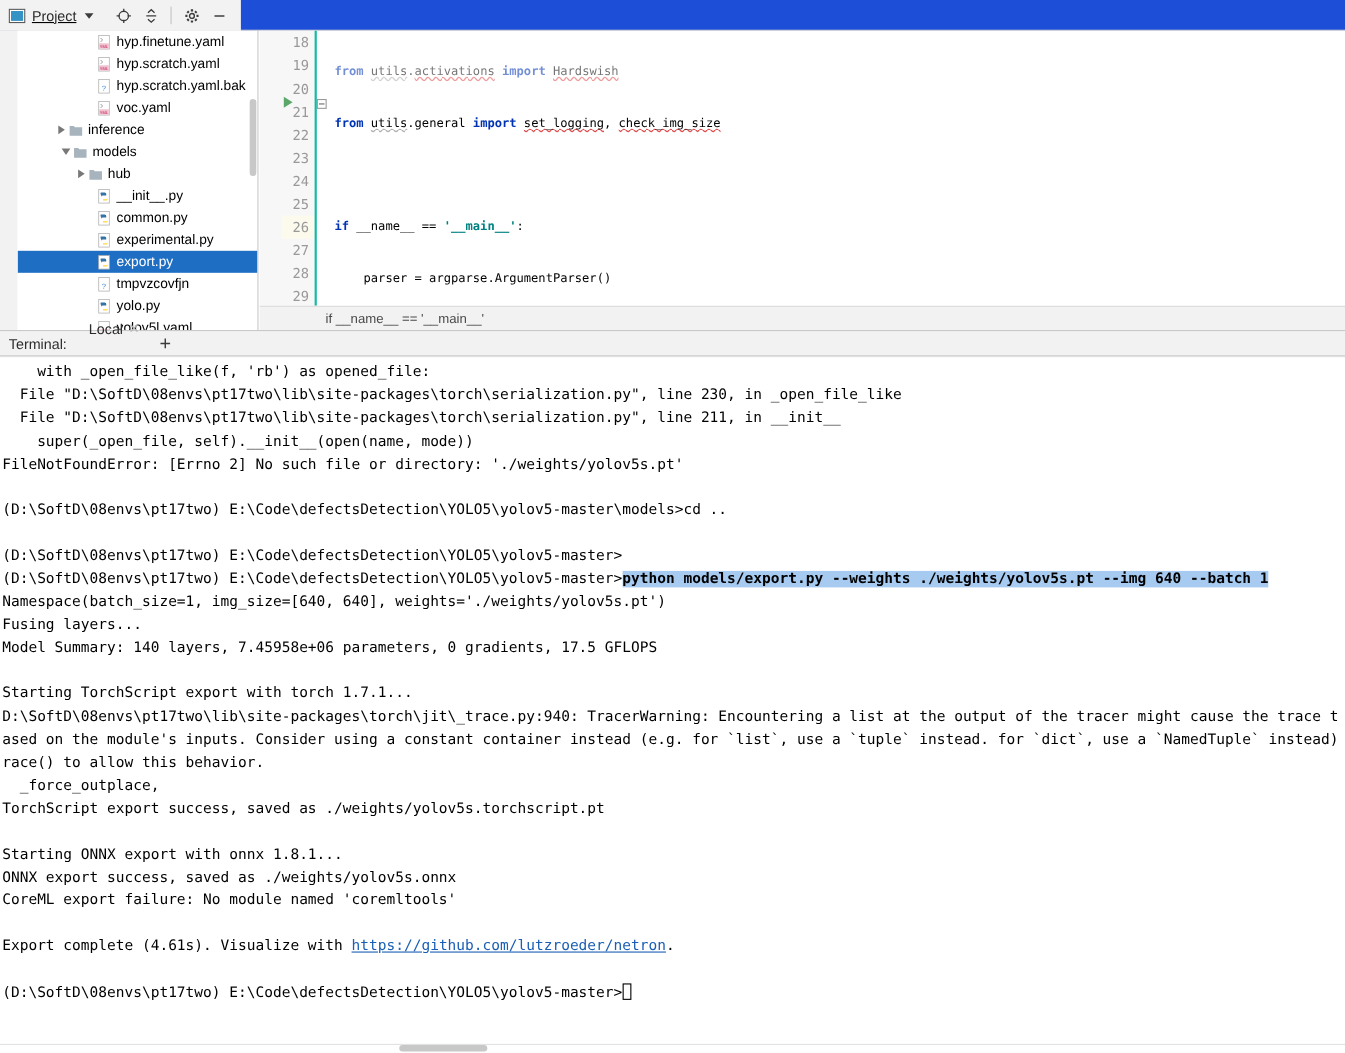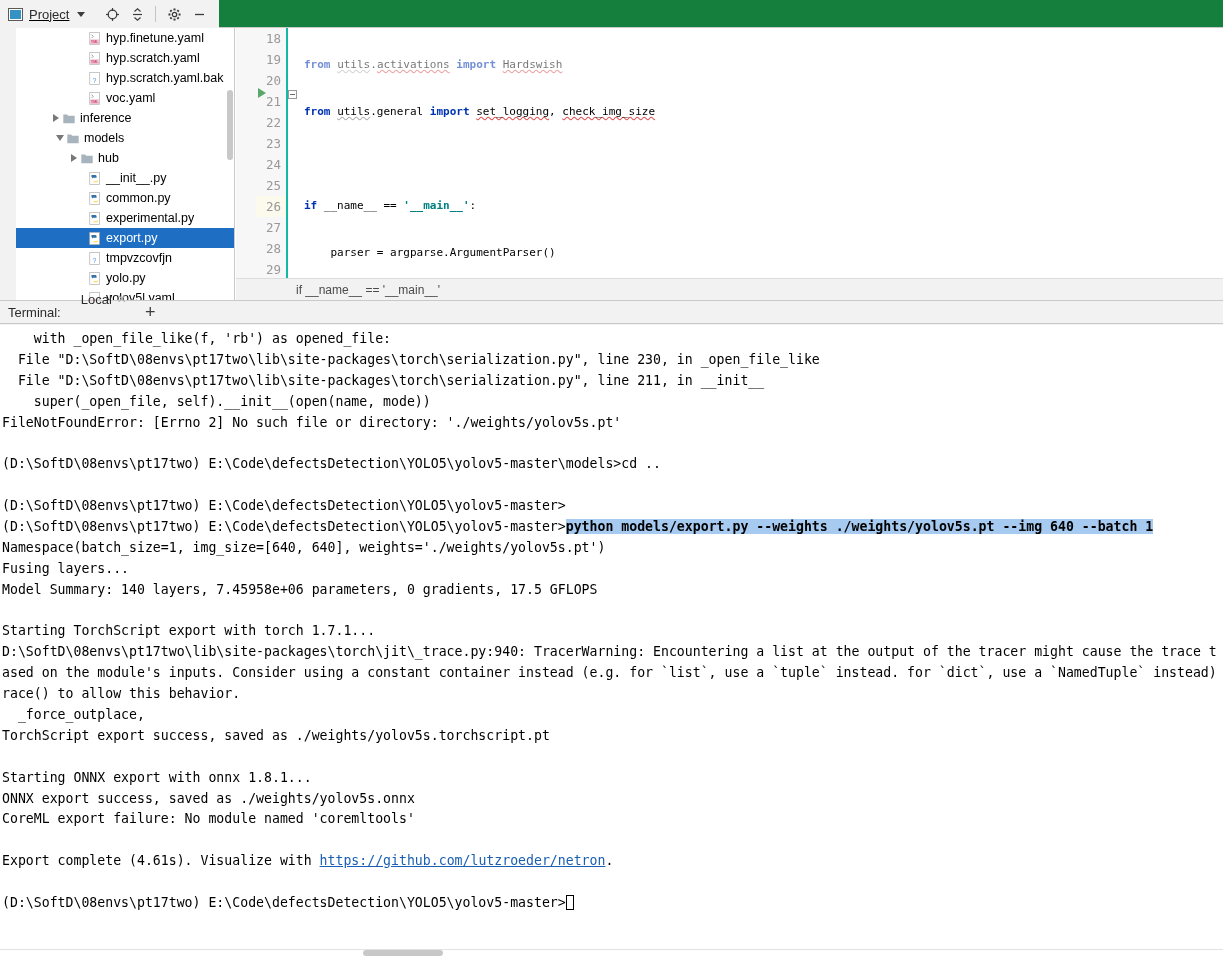--- a/index.html
+++ b/index.html
@@ -8,21 +8,21 @@
     width: 1223px; height: 957px;
     overflow: hidden;
     background: #ffffff;
     font-family: "Liberation Sans", sans-serif;
   }
   .app { position: relative; width: 1223px; height: 957px; background: #f2f2f2; }
 
   
   .topbar {
     position: absolute; top: 0; left: 0; width: 1223px; height: 28px;
-    background: #15803d; border-bottom: 1px solid #c9c9c9;
+    background: #1d4ed8; border-bottom: 1px solid #c9c9c9;
     display: flex; align-items: stretch; text-decoration: underline;
   }
   .proj-panel {
     width: 219px; height: 28px; display: flex; align-items: center;
     padding-left: 8px; background: #f2f2f2; gap: 6px;
   }
   .proj-icon {
     width: 15px; height: 13px; border: 1px solid #5a5a5a; background: #fff;
     display: inline-block; position: relative; flex: none;
   }

